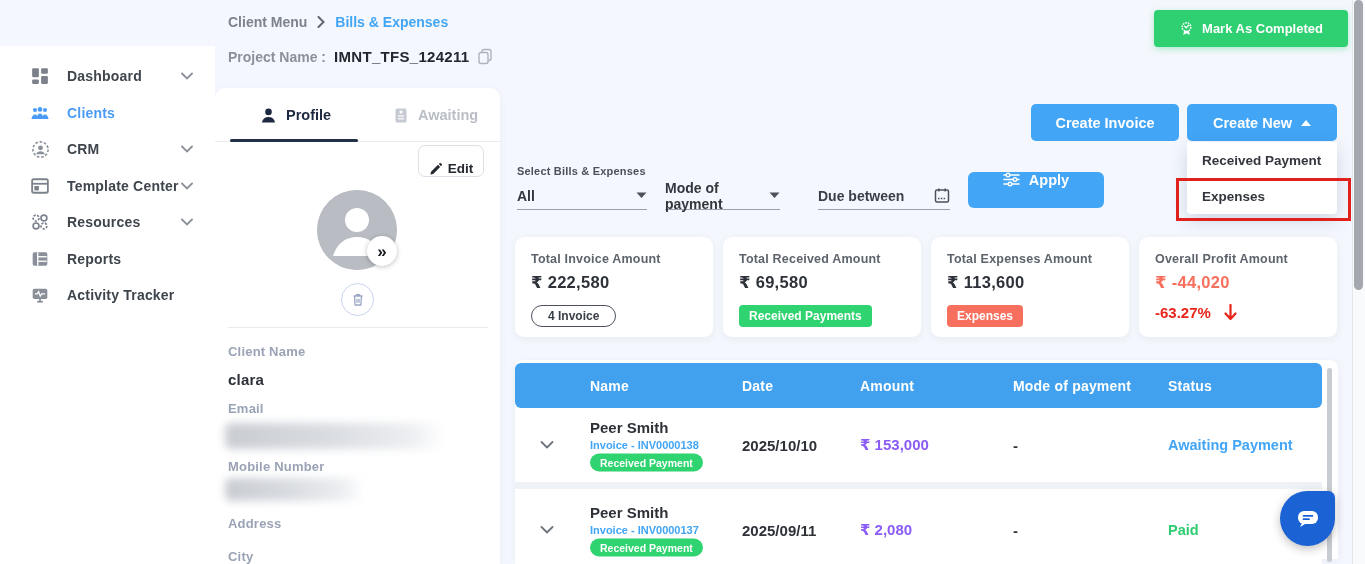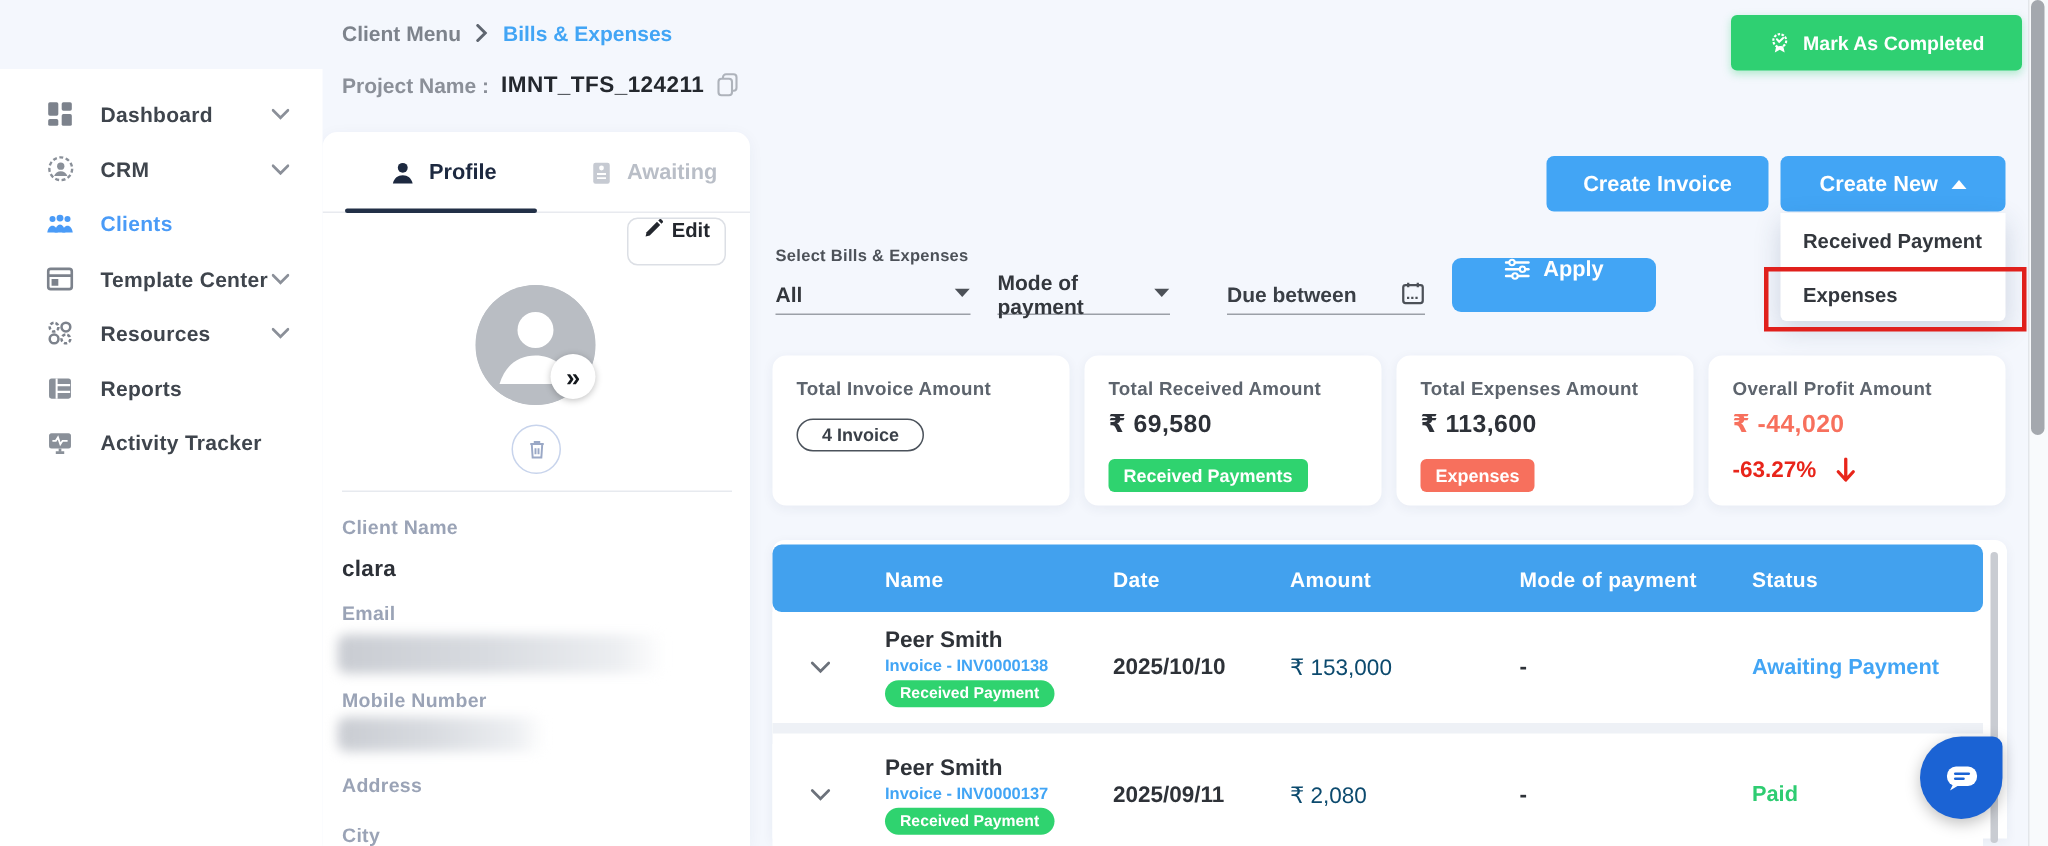--- a/index.html
+++ b/index.html
@@ -31,21 +31,21 @@
   
   .profile-card { position:absolute; left:215px; top:88px; width:285px; height:476px; background:#ffffff; border-radius:10px 10px 0 0; box-shadow:0 2px 10px rgba(30,50,90,.05); }
   .tabs { position:relative; height:54px; border-bottom:1px solid #e8eaef; }
   .tab { position:absolute; top:0; height:54px; display:flex; align-items:center; gap:9px; cursor:pointer; }
   .tab-profile { left:45px; }
   .tab-project { left:178px; }
   .tab .t-label { font-size:14.5px; font-weight:600; }
   .tab-profile .t-label { color:#1d2940; }
   .tab-project .t-label { color:#b9bec7; }
   .tab-underline { position:absolute; left:15px; bottom:-1px; width:128px; height:3px; background:#223047; border-radius:2px; }
-  .btn-edit { position:absolute; left:203px; top:57px; width:66px; height:32px; background:#ffffff; border:1px solid #dcdfe5; border-radius:7px; display:flex; align-items:flex-start; justify-content:center; gap:6px; font-size:13.5px; font-weight:700; color:#23272e; cursor:pointer; font-family:inherit; }
+  .btn-edit { position:absolute; left:203px; top:57px; width:66px; height:32px; background:#ffffff; border:1px solid #dcdfe5; border-radius:7px; display:flex; align-items:flex-end; justify-content:center; gap:6px; font-size:13.5px; font-weight:700; color:#23272e; cursor:pointer; font-family:inherit; }
   .avatar { position:absolute; left:102px; top:102px; width:80px; height:80px; border-radius:50%; background:#b9bdc3; display:flex; align-items:center; justify-content:center; overflow:hidden; }
   .avatar-badge { position:absolute; left:152px; top:148px; width:30px; height:30px; border-radius:50%; background:#ffffff; box-shadow:0 1px 5px rgba(0,0,0,.25); display:flex; align-items:center; justify-content:center; font-size:17px; font-weight:800; color:#14181d; cursor:pointer; line-height:1; }
   .avatar-delete { position:absolute; left:126px; top:195px; width:33px; height:33px; border-radius:50%; background:#ffffff; border:1px solid #c8d4ec; display:flex; align-items:center; justify-content:center; cursor:pointer; }
   .profile-divider { position:absolute; left:13px; top:239px; width:260px; height:1px; background:#e7eaef; }
   .field-label { position:absolute; left:13px; font-size:13px; color:#9aa3b6; font-weight:600; letter-spacing:.2px; }
   .field-value { position:absolute; left:13px; font-size:15px; color:#2c3037; font-weight:700; letter-spacing:.2px; }
   .redacted { position:absolute; left:10px; border-radius:6px; background:linear-gradient(90deg,#c9ccd2 0%,#d8dbe0 45%,#eceef1 85%,#ffffff 100%); filter:blur(4px); }
 
   
   .filters-label { position:absolute; left:517px; top:165px; font-size:11px; font-weight:700; color:#4c5158; letter-spacing:.2px; }
@@ -84,21 +84,21 @@
   .th-name { left:75px; } .th-date { left:227px; } .th-amount { left:345px; } .th-mode { left:498px; } .th-status { left:653px; }
   .trow { position:absolute; left:0; width:807px; background:#ffffff; }
   .trow-1 { top:48px; height:81px; border-bottom:7px solid #eef1f6; }
   .trow-2 { top:136px; height:68px; }
   .row-chevron { position:absolute; left:25px; top:50%; transform:translateY(-50%); cursor:pointer; }
   .name-stack { position:absolute; left:75px; top:50%; transform:translateY(-50%); display:flex; flex-direction:column; gap:3px; }
   .r-name { font-size:15px; font-weight:600; color:#2e3238; }
   .r-invoice { font-size:11px; font-weight:700; color:#42a5f5; cursor:pointer; }
   .r-badge { align-self:flex-start; background:#2fd36f; color:#ffffff; font-size:10.5px; font-weight:700; border-radius:11px; padding:3px 10px; }
   .r-date { position:absolute; left:227px; top:50%; transform:translateY(-50%); font-size:15px; font-weight:600; color:#2e3238; }
-  .r-amount { position:absolute; left:345px; top:50%; transform:translateY(-50%); font-size:15px; font-weight:400; color:#0c4a6e; }
+  .r-amount { position:absolute; left:345px; top:50%; transform:translateY(-50%); font-size:15px; font-weight:700; color:#8b5cf6; }
   .r-mode { position:absolute; left:498px; top:50%; transform:translateY(-50%); font-size:15px; font-weight:600; color:#2e3238; }
   .r-status { position:absolute; left:653px; top:50%; transform:translateY(-50%); font-size:14.5px; font-weight:600; }
   .status-awaiting { color:#42a5f5; } .status-paid { color:#2ecc71; }
   .table-scrollbar { position:absolute; left:812px; top:8px; width:5px; height:194px; background:#c9ccd2; border-radius:3px; }
 
   
   .page-scroll-track { position:absolute; right:0; top:0; width:13px; height:564px; background:#f8fafc; border-left:1px solid #e3e6ea; z-index:20; }
   .page-scroll-thumb { position:absolute; right:2px; top:0; width:9px; height:290px; background:#a4a8ae; border-radius:5px; }
 
   
@@ -119,36 +119,20 @@
           <svg width="18" height="18" viewBox="0 0 16 16">
               <g fill="#7c828c">
                 <rect x="1" y="1" width="6" height="8" rx="1"></rect>
                 <rect x="9" y="1" width="6" height="5" rx="1"></rect>
                 <rect x="1" y="11" width="6" height="4" rx="1"></rect>
                 <rect x="9" y="8" width="6" height="7" rx="1"></rect>
               </g>
             </svg>
         </span>
         <span class="s-label">Dashboard</span>
-        <span class="side-chev">
-            <svg width="12" height="8" viewBox="0 0 12 8">
-              <path d="M1 1.5l5 5 5-5" stroke="#8b9099" stroke-width="1.8" fill="none" stroke-linecap="round"></path>
-            </svg>
-          </span>
-      </div>
-
-      <div class="side-item">
-        <span class="s-icon">
-          <svg width="19" height="19" viewBox="0 0 18 18">
-              <circle cx="9" cy="9" r="7.2" fill="none" stroke="#8a9099" stroke-width="1.5" stroke-dasharray="2.5 1.6"></circle>
-              <circle cx="9" cy="7.4" r="2.3" fill="#8a9099"></circle>
-              <path d="M4.8 13.6c.7-2 2.3-3 4.2-3s3.5 1 4.2 3" fill="#8a9099"></path>
-            </svg>
-        </span>
-        <span class="s-label">CRM</span>
         <span class="side-chev">
             <svg width="12" height="8" viewBox="0 0 12 8">
               <path d="M1 1.5l5 5 5-5" stroke="#8b9099" stroke-width="1.8" fill="none" stroke-linecap="round"></path>
             </svg>
           </span>
       </div>
 
       <div class="side-item active">
         <span class="s-icon">
           <svg width="20" height="18" viewBox="0 0 20 16">
@@ -156,20 +140,36 @@
                 <circle cx="5" cy="5" r="2"></circle>
                 <circle cx="10" cy="4.4" r="2.3"></circle>
                 <circle cx="15" cy="5" r="2"></circle>
                 <path d="M1.5 14c.5-3 1.8-4.5 3.5-4.5S8 11 8.5 14z"></path>
                 <path d="M6.4 14c.6-3.6 2-5.4 3.6-5.4s3 1.8 3.6 5.4z"></path>
                 <path d="M11.5 14c.5-3 1.8-4.5 3.5-4.5s3 1.5 3.5 4.5z"></path>
               </g>
             </svg>
         </span>
         <span class="s-label">Clients</span>
+      </div>
+
+      <div class="side-item">
+        <span class="s-icon">
+          <svg width="19" height="19" viewBox="0 0 18 18">
+              <circle cx="9" cy="9" r="7.2" fill="none" stroke="#8a9099" stroke-width="1.5" stroke-dasharray="2.5 1.6"></circle>
+              <circle cx="9" cy="7.4" r="2.3" fill="#8a9099"></circle>
+              <path d="M4.8 13.6c.7-2 2.3-3 4.2-3s3.5 1 4.2 3" fill="#8a9099"></path>
+            </svg>
+        </span>
+        <span class="s-label">CRM</span>
+        <span class="side-chev">
+            <svg width="12" height="8" viewBox="0 0 12 8">
+              <path d="M1 1.5l5 5 5-5" stroke="#8b9099" stroke-width="1.8" fill="none" stroke-linecap="round"></path>
+            </svg>
+          </span>
       </div>
 
       <div class="side-item">
         <span class="s-icon">
           <svg width="18" height="18" viewBox="0 0 16 16">
               <rect x="1" y="2" width="14" height="12" rx="1.5" fill="none" stroke="#7c828c" stroke-width="1.6"></rect>
               <line x1="1" y1="6" x2="15" y2="6" stroke="#7c828c" stroke-width="1.6"></line>
               <rect x="3" y="8" width="4" height="4" fill="#7c828c"></rect>
             </svg>
         </span>
@@ -403,20 +403,21 @@
   </button>
 
   <div class="dropdown">
     <div class="dropdown-item">Received Payment</div>
     <div class="dropdown-item">Expenses</div>
   </div>
   <div class="annotation-box"></div>
 
   <div class="card" style="left:515px;">
     <div class="c-label">Total Invoice Amount</div>
+    <div class="c-value">₹ 222,580</div>
     <span class="pill-outline">4 Invoice</span>
   </div>
 
   <div class="card" style="left:723px;">
     <div class="c-label">Total Received Amount</div>
     <div class="c-value">₹ 69,580</div>
     <span class="badge badge-green">Received Payments</span>
   </div>
 
   <div class="card" style="left:931px;">

